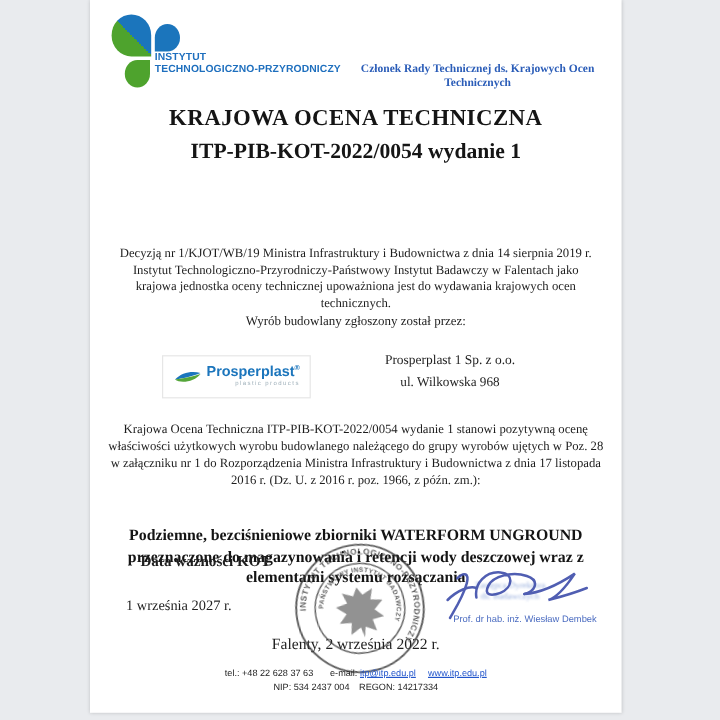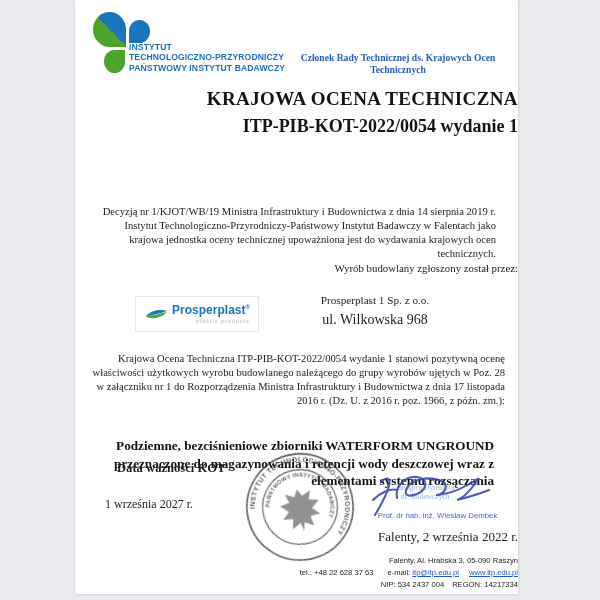--- a/index.html
+++ b/index.html
@@ -1,21 +1,21 @@
 <!DOCTYPE html>
 <html><head>
 <meta charset="utf-8">
 <style>
   html,body{margin:0;padding:0;}
   .canvas{position:relative;width:600px;height:600px;background:#e9ebee;overflow:hidden;
           font-family:"Liberation Serif",serif;color:#1f1f1f;}
   .page{position:absolute;left:75px;top:0;width:443px;height:594px;background:#ffffff;
         box-shadow:0 0 3px rgba(0,0,0,.18);}
   .abs{position:absolute;}
-  .center{text-align:right;}
+  .center{text-align:center;}
 
   
   .leaves{position:absolute;left:18px;top:12px;width:58px;height:64px;}
   .leaf{position:absolute;}
   .leaf-big{left:0;top:0;width:33px;height:35px;border-radius:50% 50% 0 50%;
             background:linear-gradient(45deg,#4ea32d 50%,#1b75bc 50%);}
   .leaf-blue{left:36px;top:8px;width:21px;height:23px;border-radius:50% 50% 50% 0;background:#1b75bc;}
   .leaf-green{left:11px;top:38px;width:21px;height:23px;border-radius:50% 0 50% 50%;background:#4ea32d;}
   .institute{left:54px;top:42px;width:170px;font-family:"Liberation Sans",sans-serif;
              font-size:8.6px;font-weight:bold;color:#1e6fbe;line-height:10.4px;letter-spacing:.1px;}
@@ -33,21 +33,21 @@
   .p-assess{left:13px;top:352px;width:417px;}
 
   
   .plogo{left:60px;top:296px;width:122px;height:34px;border:1px solid #e6e6e6;
          display:flex;align-items:center;justify-content:center;gap:4px;
          font-family:"Liberation Sans",sans-serif;}
   .plogo-text{color:#1b75bc;font-size:12px;font-weight:bold;line-height:11px;}
   .plogo-sub{font-size:5px;color:#9fb0ba;letter-spacing:1.2px;text-align:right;display:block;font-weight:normal;}
   .applicant{left:190px;top:294px;width:220px;text-align:center;}
   .applicant-name{font-size:11.2px;margin-bottom:7px;}
-  .applicant-line{font-size:14px;line-height:13.5px;}
+  .applicant-line{font-size:11px;line-height:13.5px;}
 
   
   .product{left:24px;top:407px;width:395px;font-size:13.2px;font-weight:bold;line-height:17.5px;color:#141414;margin-top:30px;}
 
   
   .validity-label{left:42px;top:461px;font-size:12.6px;font-weight:bold;}
   .validity-date{left:30px;top:497px;font-size:12px;}
   .kier-title{left:250px;top:461px;width:180px;text-align:center;font-size:12.4px;font-weight:bold;}
   .role-faint{left:290px;top:483px;width:120px;text-align:center;color:#7f9bd4;font-size:7.5px;
               line-height:9px;filter:blur(.7px);opacity:.8;}
@@ -72,21 +72,20 @@
   <div class="page">
 
     <div class="leaves">
       <div class="leaf leaf-big"></div>
       <div class="leaf leaf-blue"></div>
       <div class="leaf leaf-green"></div>
     </div>
     <div class="abs institute">
       <div>INSTYTUT</div>
       <div>TECHNOLOGICZNO-PRZYRODNICZY</div>
-      <div>PAŃSTWOWY INSTYTUT BADAWCZY</div>
     </div>
     <div class="abs member-note">Członek Rady Technicznej ds. Krajowych Ocen Technicznych</div>
 
     <div class="abs title1 center">KRAJOWA OCENA TECHNICZNA</div>
     <div class="abs title2 center">ITP-PIB-KOT-2022/0054 wydanie 1</div>
 
     <div class="abs para p-decision center">Decyzją nr 1/KJOT/WB/19 Ministra Infrastruktury i Budownictwa z dnia 14 sierpnia 2019 r. Instytut Technologiczno-Przyrodniczy-Państwowy Instytut Badawczy w Falentach jako krajowa jednostka oceny technicznej upoważniona jest do wydawania krajowych ocen technicznych.</div>
     <div class="abs para p-submit center">Wyrób budowlany zgłoszony został przez:</div>
 
     <div class="abs plogo">
@@ -145,21 +144,20 @@
           <textPath href="#ringInner" startOffset="5">PAŃSTWOWY INSTYTUT BADAWCZY</textPath>
         </text>
         <g fill="#3a3a3a" opacity="0.7">
           <path d="M60 42 l4 7 9-4 -3 9 10 2 -8 7 7 7 -10 1 2 10 -9 -5 -2 9 -2 -9 -9 5 2 -10 -10 -1 7 -7 -8 -7 10 -2 -3 -9 9 4 z"></path>
           <circle cx="60" cy="60" r="6"></circle>
         </g>
       </g>
     </svg>
 
     <div class="abs footer center">
-      <div>Falenty, Al. Hrabska 3, 05-090 Raszyn</div>
       <div>
         <span>tel.: +48 22 628 37 63</span><span class="gap"></span><span>e-mail:</span>
         <a href="#">itp@itp.edu.pl</a><span class="gap-s"></span>
         <a href="#">www.itp.edu.pl</a>
       </div>
       <div>
         <span>NIP: 534 2437 004</span><span class="gap-s"></span><span>REGON: 14217334</span>
       </div>
     </div>
 

